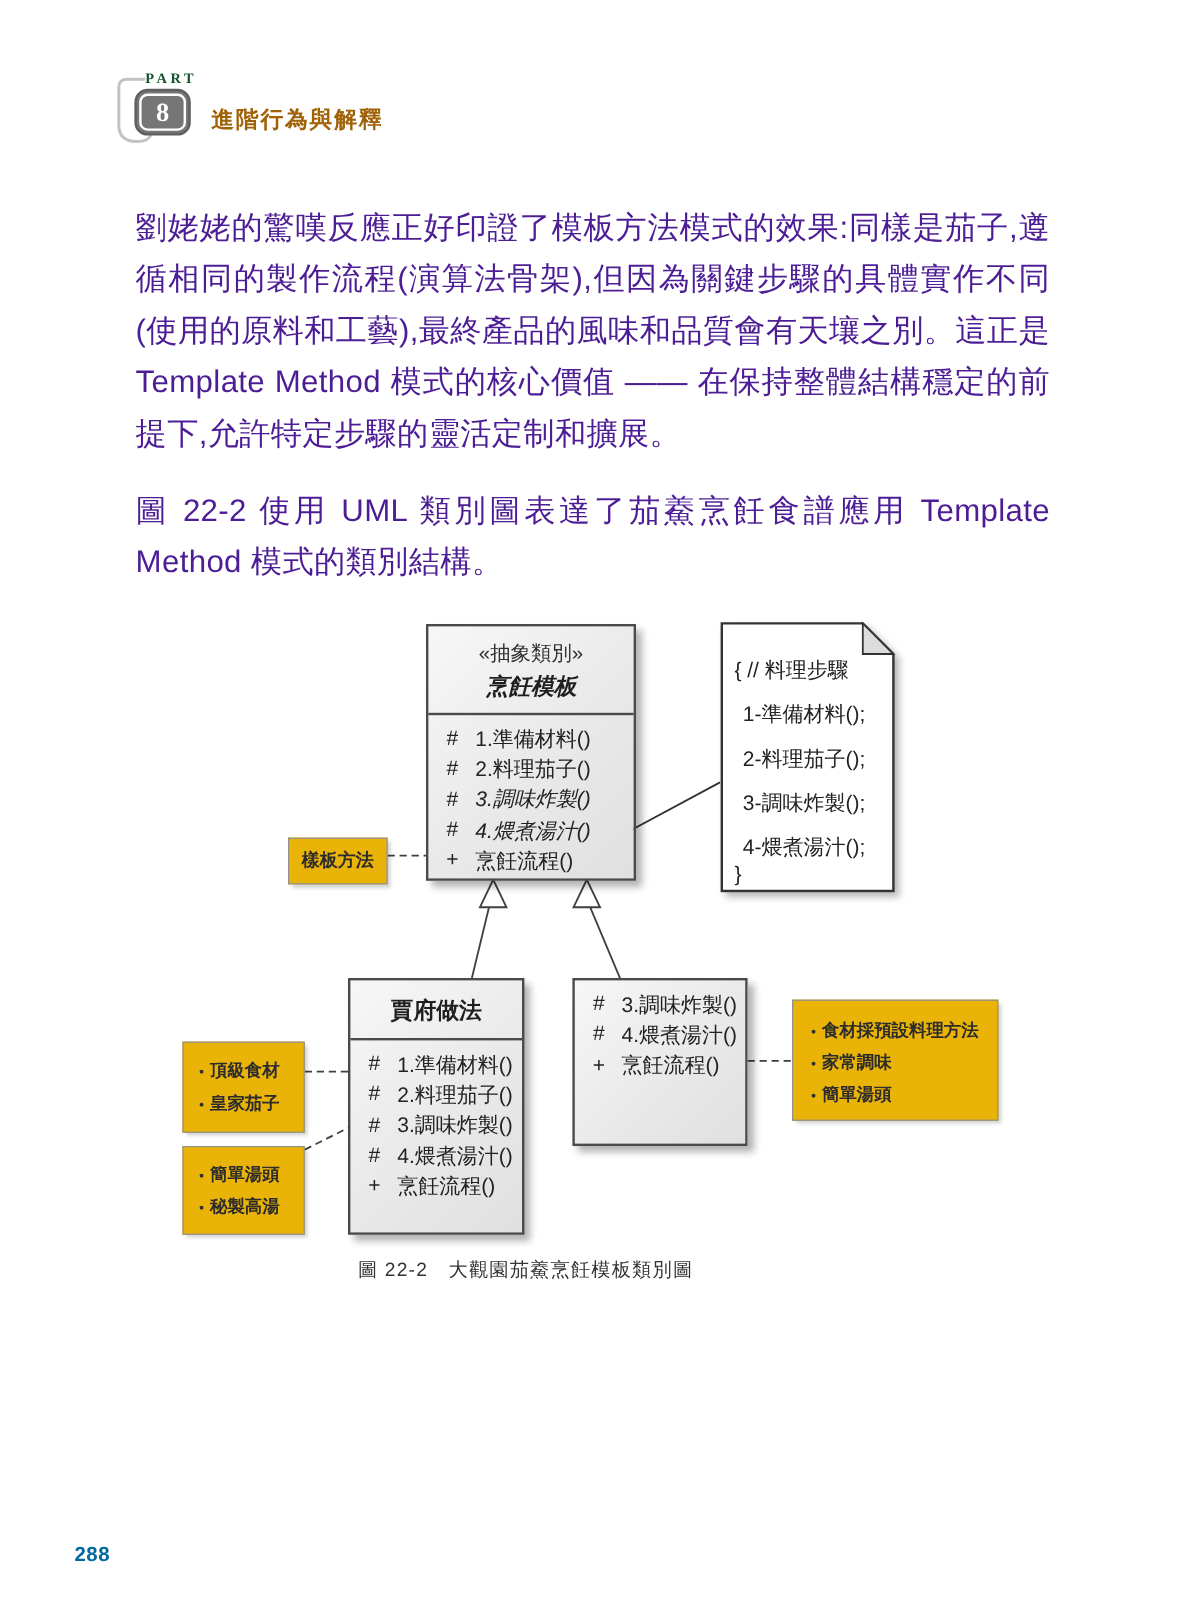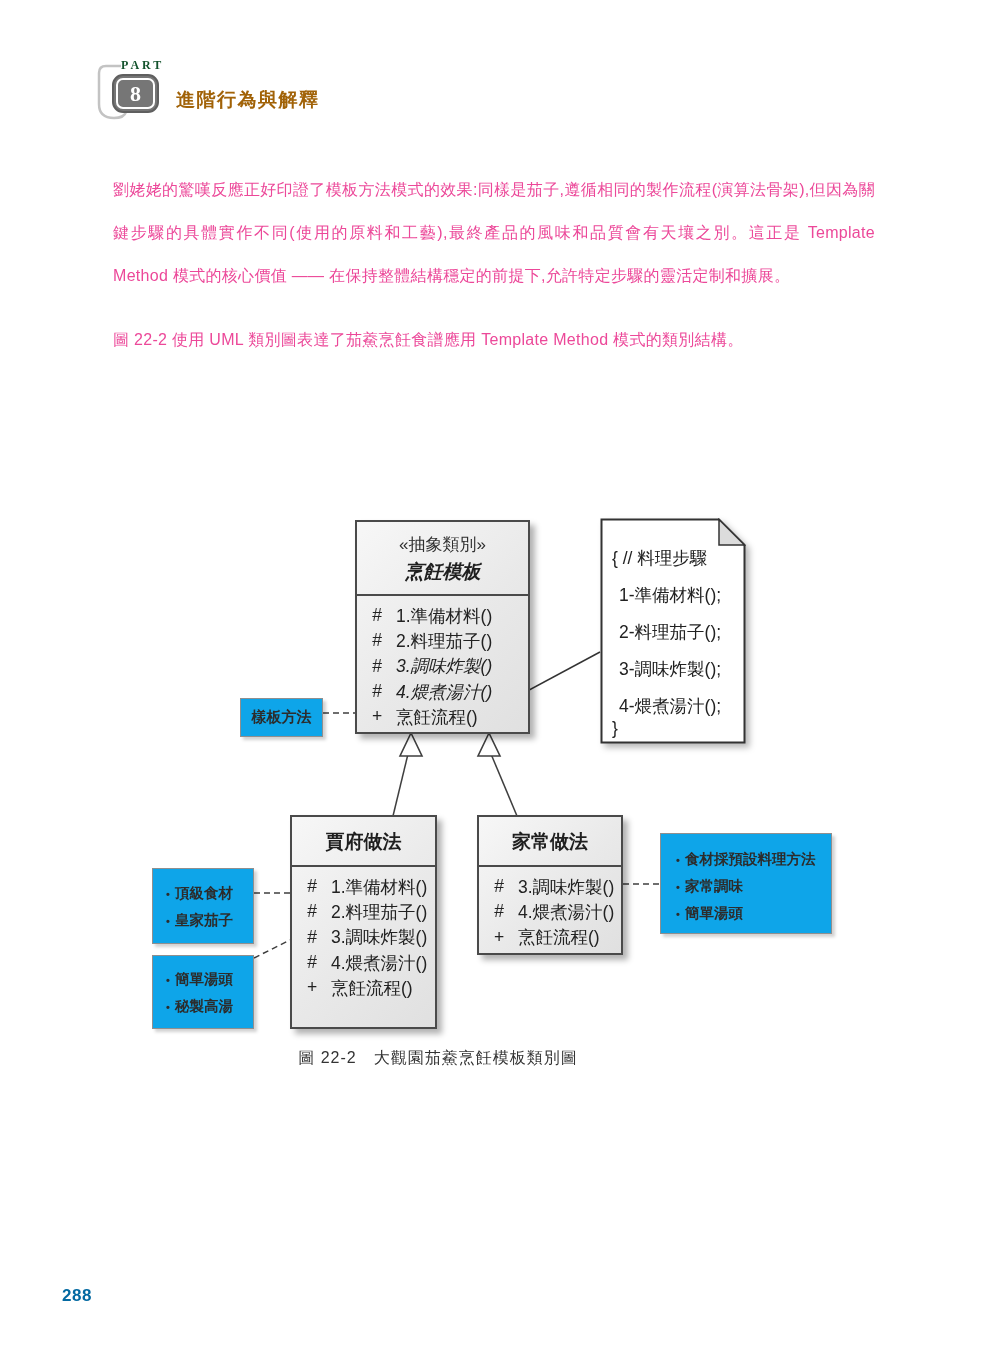--- a/index.html
+++ b/index.html
@@ -40,21 +40,21 @@
     font-size: 22px; font-weight: bold; color: #ffffff; line-height: 1;
   }
   .part-title {
     position: absolute; left: 176px; top: 87px;
     font-size: 19px; font-weight: 600; letter-spacing: 1.5px; color: #a16207;
   }
 
   
   .text-block { position: absolute; left: 113px; top: 168px; width: 762px; }
   .para {
-    font-size: 16px; line-height: 43px; color: #ec4899;
+    font-size: 26px; line-height: 43px; color: #4c1d95;
     text-align: justify; letter-spacing: 0.3px;
   }
   .para + .para { margin-top: 21px; }
 
   
   .diagram { position: absolute; inset: 0; }
   .connectors { position: absolute; left: 0; top: 0; }
 
   .uml-class {
     position: absolute;
@@ -76,21 +76,21 @@
 
   
   .uml-note { position: absolute; left: 600px; top: 518px; width: 146px; height: 226px;
               filter: drop-shadow(4px 4px 3px rgba(0,0,0,0.28)); }
   .uml-note svg { position: absolute; left: 0; top: 0; }
   .note-line { position: absolute; font-size: 17.5px; color: #222; white-space: nowrap; height: 24px; line-height: 24px; }
 
   
   .anno {
     position: absolute;
-    background: #0ea5e9;
+    background: #eab308;
     border: 1.5px solid #8f8f8f;
     box-shadow: 3px 3px 3px rgba(0,0,0,0.18);
   }
   .anno-label {
     display: flex; align-items: center; justify-content: center;
     font-size: 15px; font-weight: bold; color: #2c2c2c;
   }
   .anno ul { list-style: none; }
   .anno li { display: flex; align-items: baseline; font-size: 14.5px; font-weight: bold; color: #2c2c2c; line-height: 26px; white-space: nowrap; }
   .bullet { width: 14px; text-align: center; flex: 0 0 14px; font-size: 11px; }
@@ -215,23 +215,20 @@
             <span class="mlabel">4.煨煮湯汁()</span>
           </div>
         <div class="mrow">
             <span class="vis">+</span>
             <span class="mlabel">烹飪流程()</span>
           </div>
       </div>
     </div>
 
     <div class="uml-class sub" style="left:477px; top:815px; width:146px; height:140px;">
-      <div class="cls-header">
-        <div class="cls-name">家常做法</div>
-      </div>
       <div class="cls-body">
         <div class="mrow">
             <span class="vis">#</span>
             <span class="mlabel">3.調味炸製()</span>
           </div>
         <div class="mrow">
             <span class="vis">#</span>
             <span class="mlabel">4.煨煮湯汁()</span>
           </div>
         <div class="mrow">

